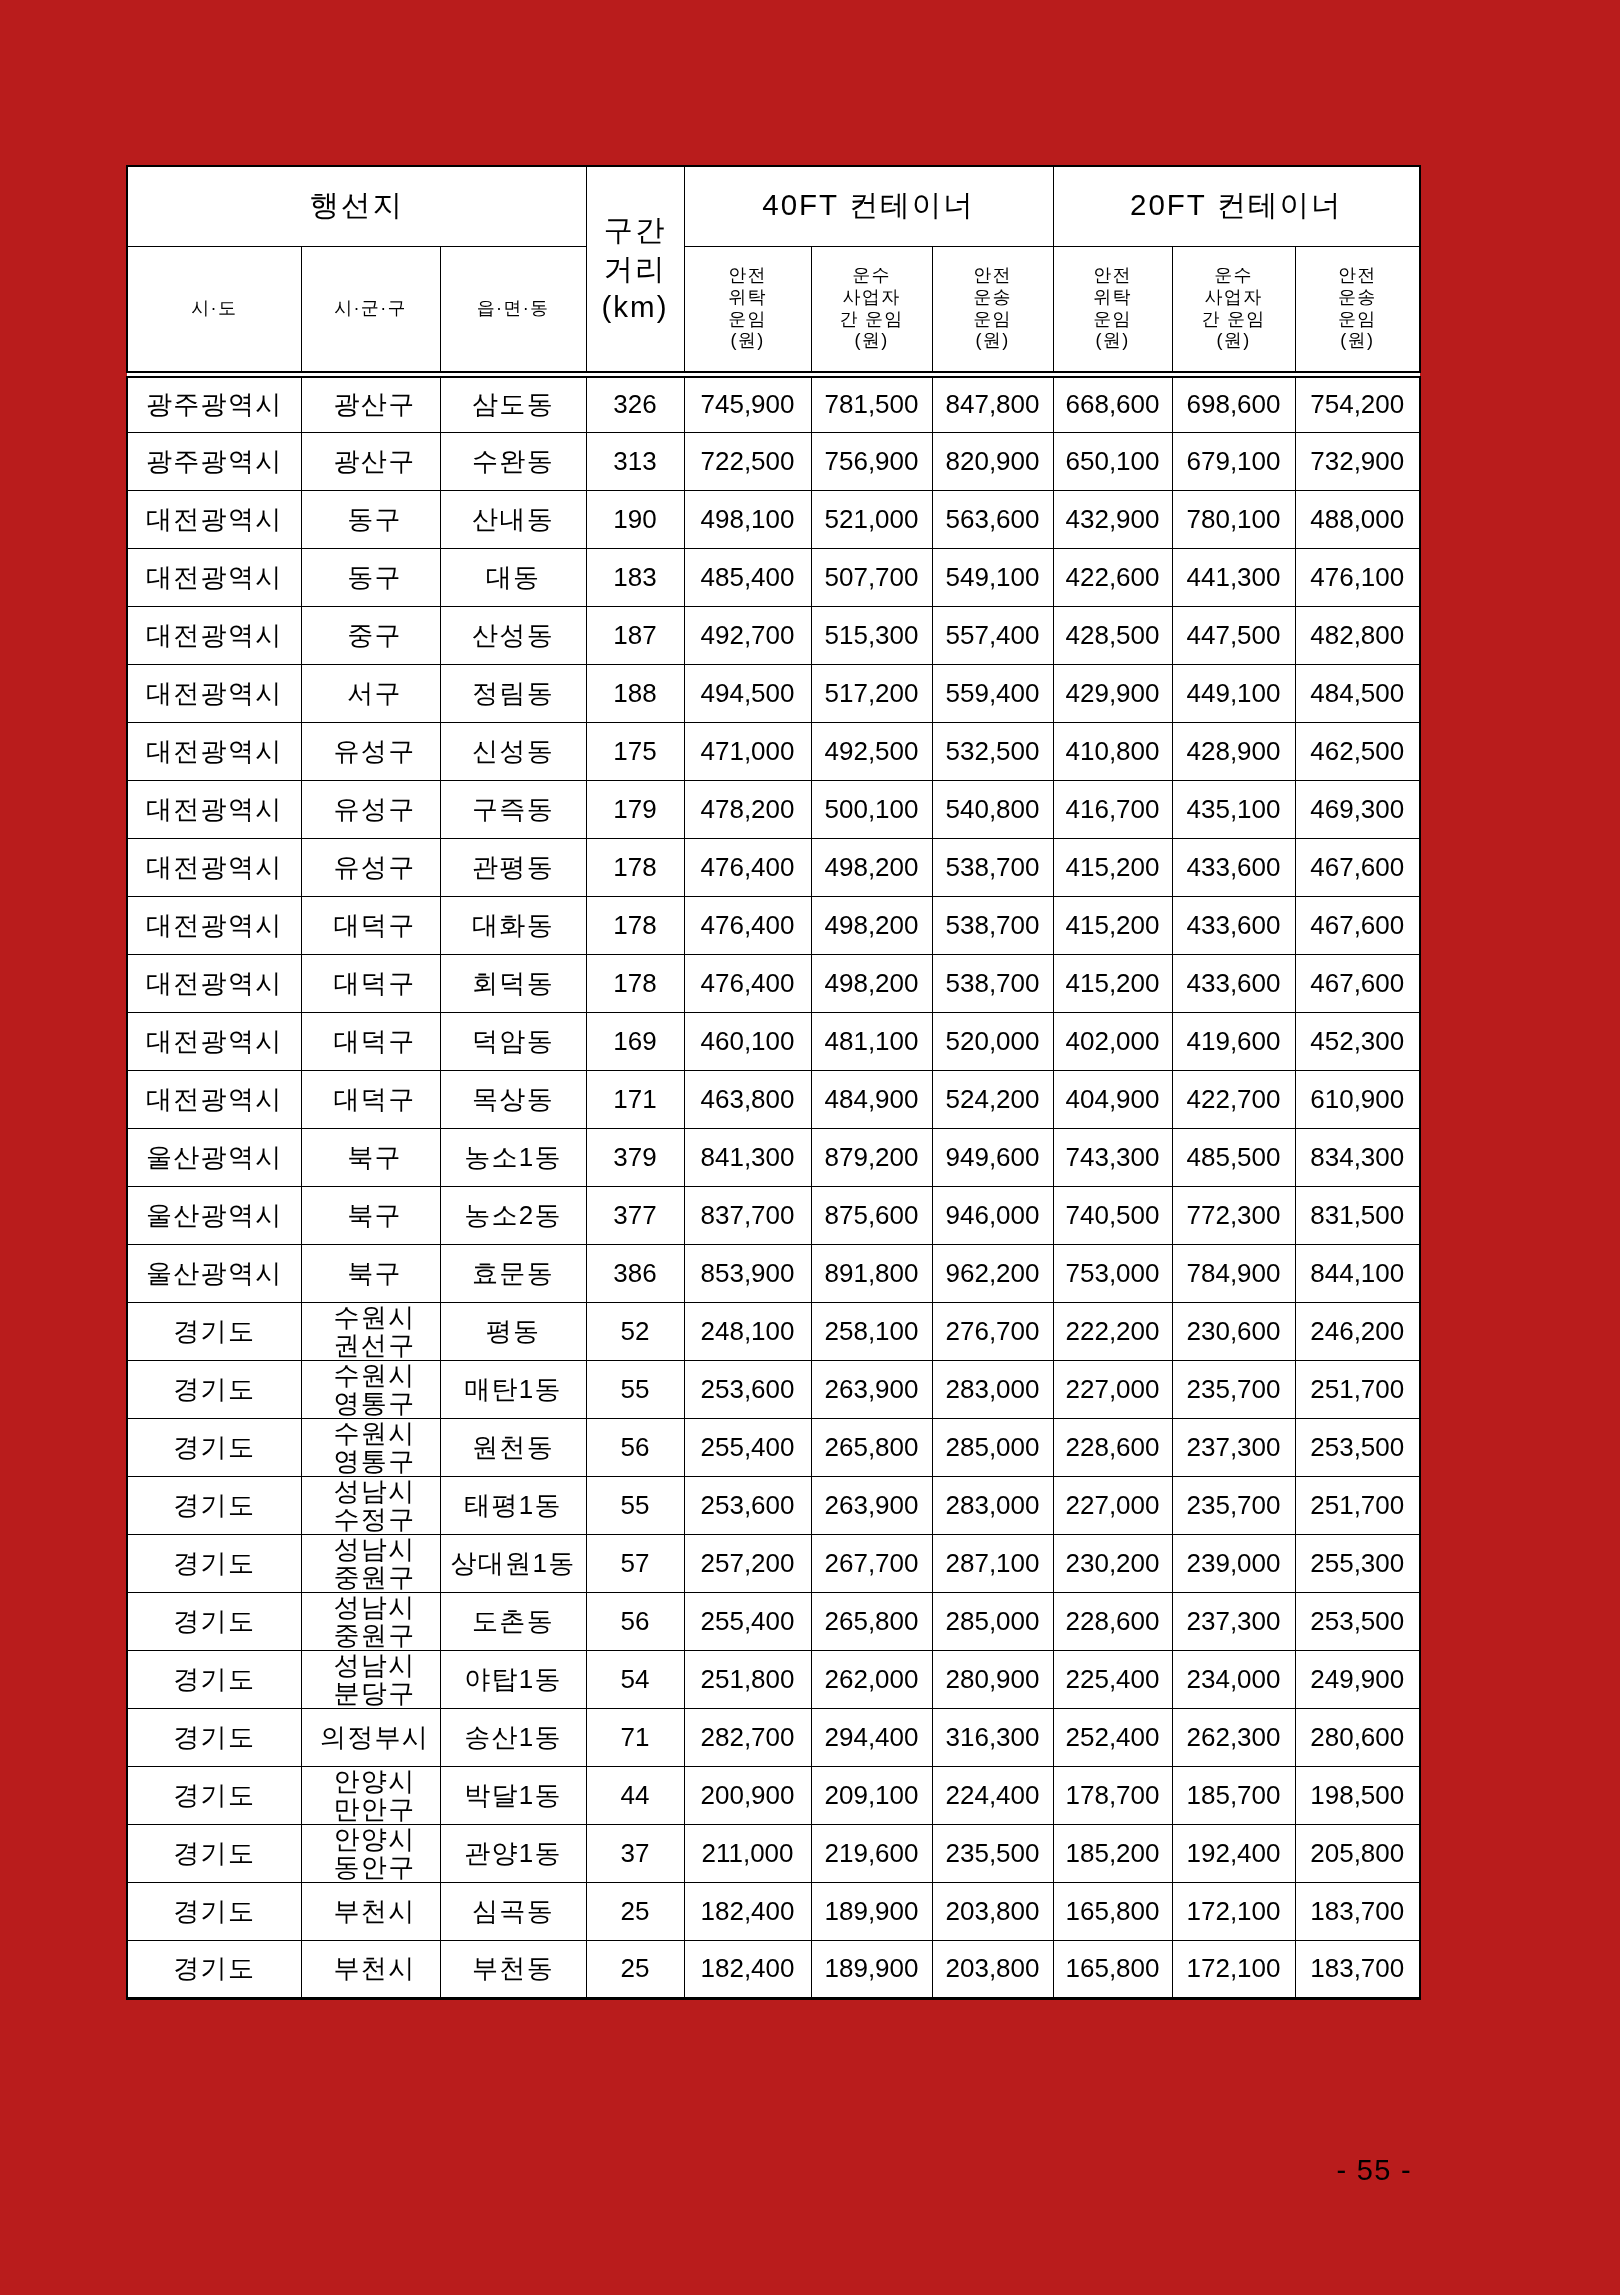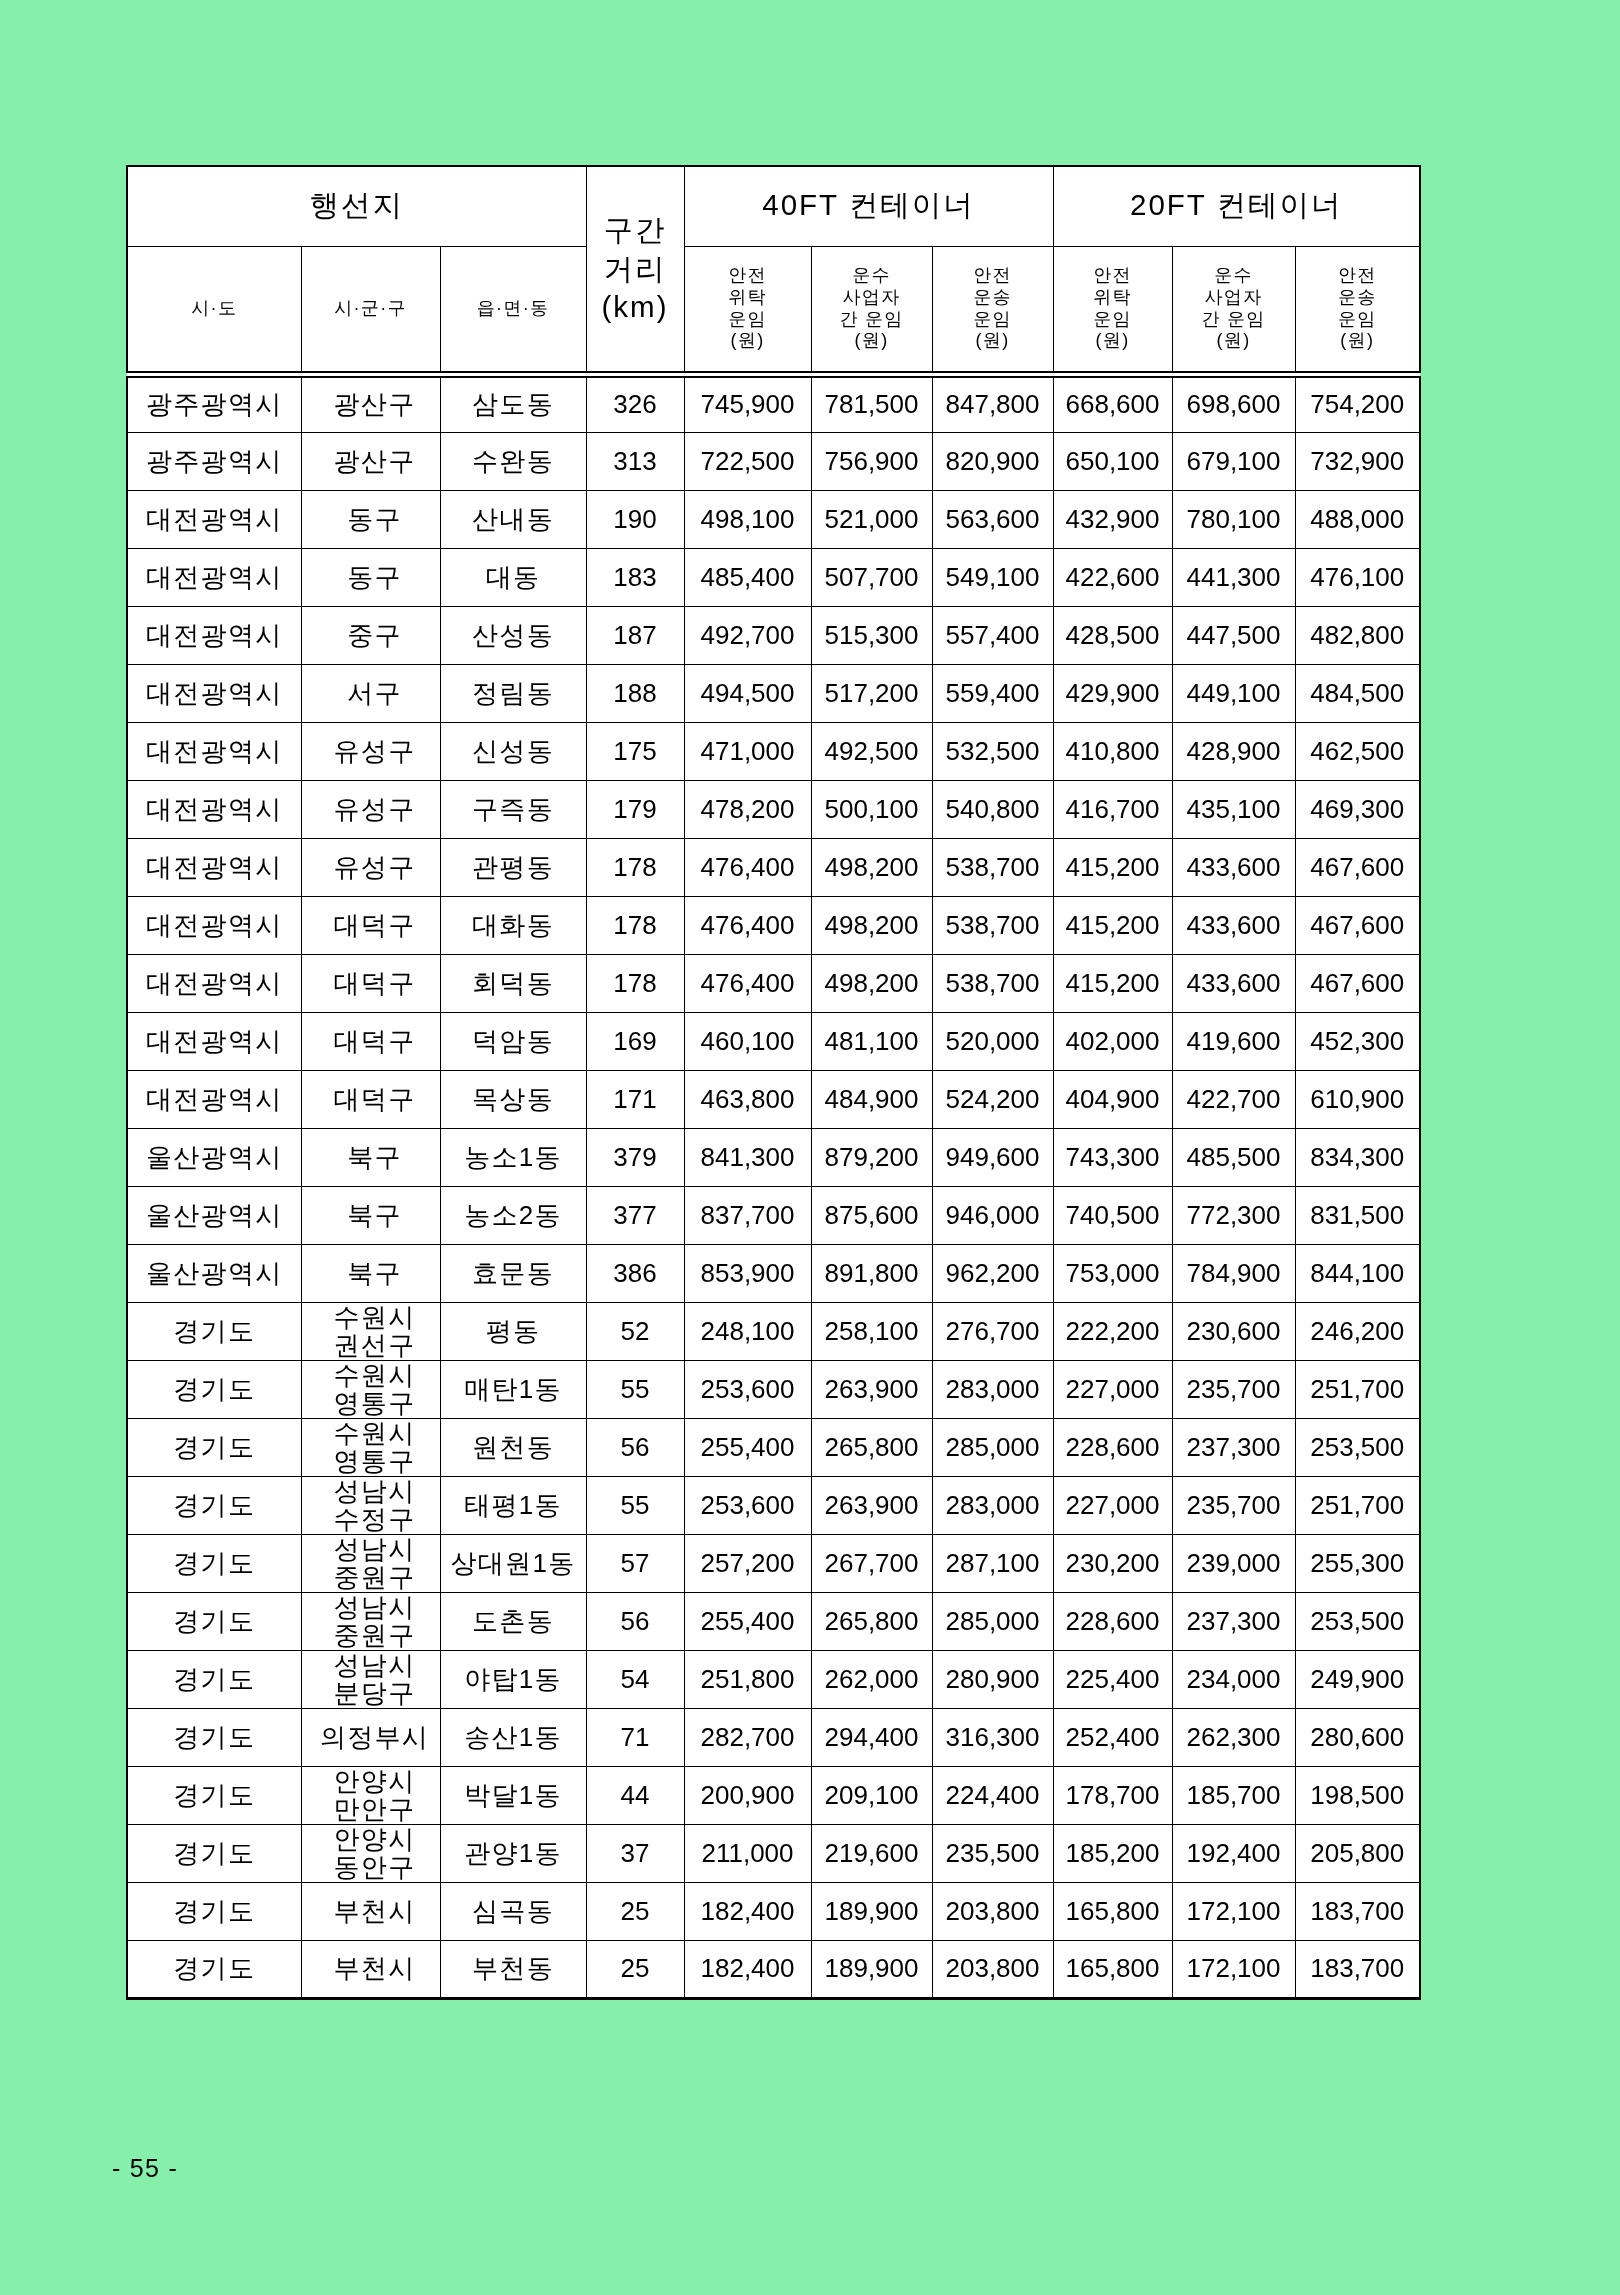--- a/index.html
+++ b/index.html
@@ -4,21 +4,21 @@
 <style>
   html, body { margin: 0; padding: 0; }
   body {
     width: 1620px; height: 2295px;
     background: #ffffff;
     font-family: "Liberation Sans", "DejaVu Sans", sans-serif;
     color: #000000;
     position: relative;
     overflow: hidden;
   }
-  .page { position: absolute; inset: 0; background: #86efac; }
+  .page { position: absolute; inset: 0; background: #b91c1c; }
 
   table.fare {
     position: absolute;
     left: 126px; top: 165px;
     width: 1292px;
     border-collapse: collapse;
     table-layout: fixed;
     border: 2px solid #000;
     border-top-width: 2.6px;
     border-bottom-width: 3.3px;
@@ -55,24 +55,24 @@
   }
   tbody tr { height: 58px; }
   tbody tr:first-child td { border-top: 7.9px double #000; }
   tbody td { font-size: 26px; }
   td.sido, td.dong { letter-spacing: 1.3px; }
   td.sigungu { letter-spacing: 1.3px; white-space: pre-line; line-height: 1.08; padding-left: 8px; }
   td.dist, td.fare { letter-spacing: 0; }
 
   .pagenum {
     position: absolute;
-    left: 112px; width: 1292px;
+    left: 120px; width: 1292px;
     top: 2154px;
-    text-align: left;
-    font-size: 25px;
+    text-align: right;
+    font-size: 29px;
     letter-spacing: 1.3px;
   }
 </style>
 </head>
 <body>
 
 <div class="page">
 
   <table class="fare">
     <colgroup>

